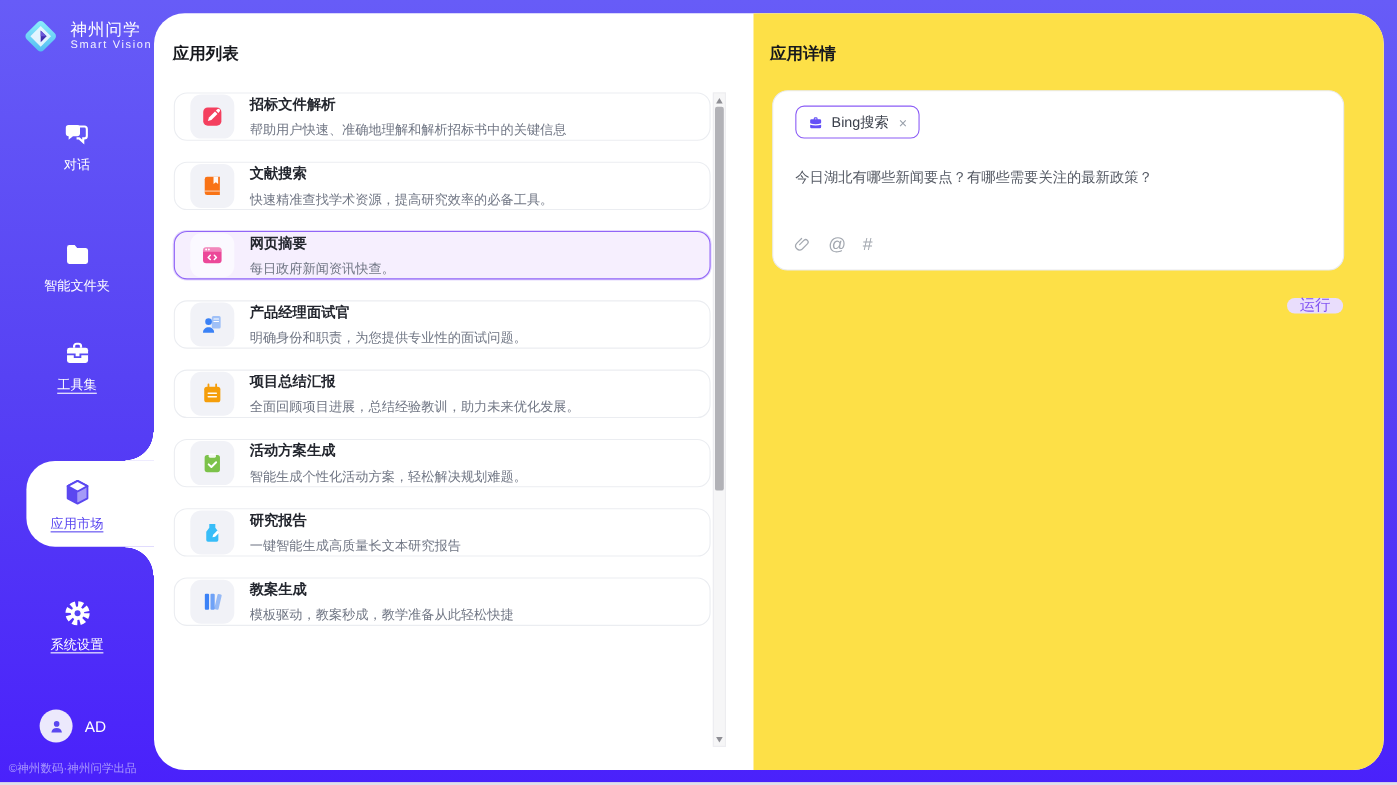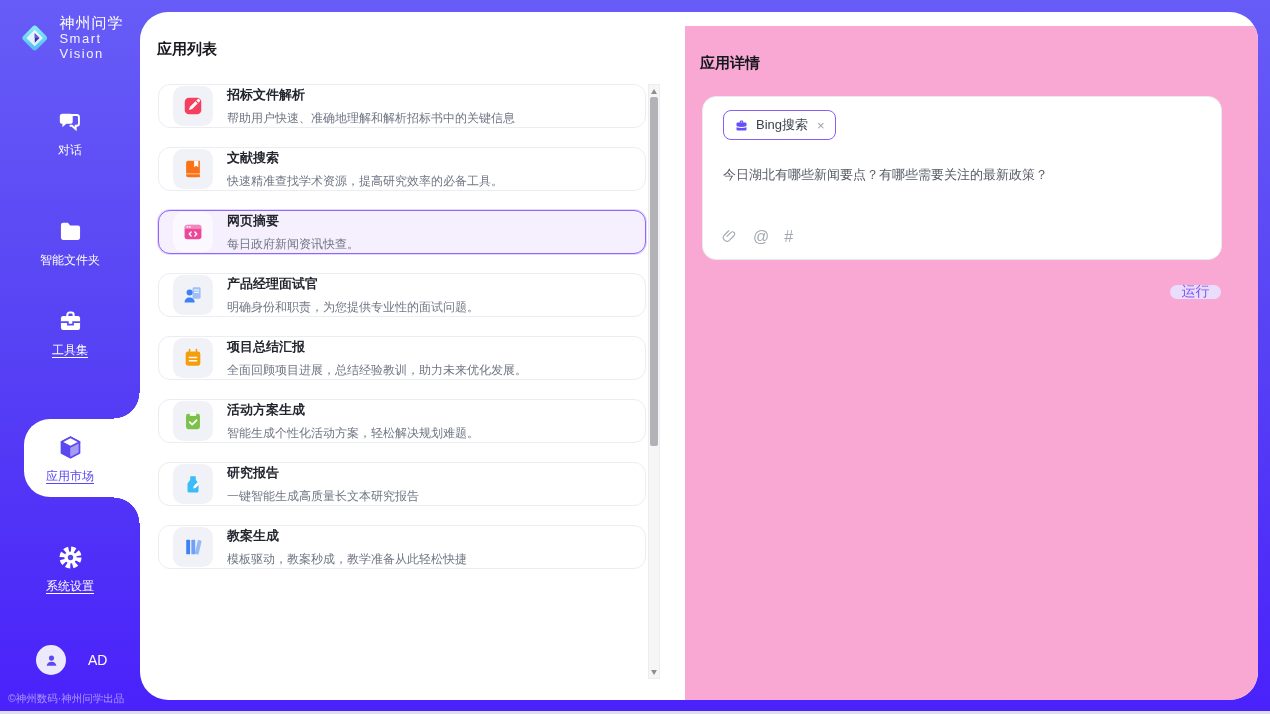--- a/index.html
+++ b/index.html
@@ -9,36 +9,36 @@
     font-family:"Liberation Sans","DejaVu Sans",sans-serif;
     background:linear-gradient(180deg,#675cf7 0%,#5742f4 48%,#4a21fb 100%);
   }
   .bottom-edge { position:absolute; left:0; right:0; bottom:0; height:3px; background:#dfdfe9; z-index:9; }
 
   
   .sidebar { position:absolute; left:0; top:0; width:140px; height:714px; color:#fff; z-index:2; }
   .logo { position:absolute; top:14px; left:18px; display:flex; align-items:center; gap:8px; }
   .logo-mark { width:38px; height:38px; }
   .logo-name { font-size:15px; font-weight:400; letter-spacing:1px; line-height:1.15; }
-  .logo-tag { font-size:13px; letter-spacing:1.5px; opacity:.92; }
+  .logo-tag { font-size:10px; letter-spacing:1.5px; opacity:.92; }
 
   .nav-item { position:absolute; left:0; width:140px; display:flex; flex-direction:column; align-items:center; gap:7px; color:#fff; cursor:pointer; }
   .nav-icon { width:27px; height:27px; display:flex; align-items:center; justify-content:center; }
   .nav-icon svg { width:100%; height:100%; }
   .nav-label { font-size:12px; }
   .nav-label.u { text-decoration:underline; text-underline-offset:3px; }
   .nav-item.active { color:var(--accent,#5b48f0); z-index:3; }
 
   .active-pill { position:absolute; left:24px; top:419px; width:116px; height:78px; background:#fff; border-radius:26px 0 0 26px; z-index:2; }
   .active-pill::before { content:""; position:absolute; right:0; top:-26px; width:26px; height:26px;
     background:radial-gradient(26px at 0 0, rgba(0,0,0,0) 25px, #fff 25.5px); }
   .active-pill::after { content:""; position:absolute; right:0; bottom:-26px; width:26px; height:26px;
     background:radial-gradient(26px at 0 100%, rgba(0,0,0,0) 25px, #fff 25.5px); }
 
-  .user-row { position:absolute; left:36px; top:645px; display:flex; align-items:center; gap:22px; }
+  .user-row { position:absolute; left:36px; top:645px; display:flex; align-items:center; gap:11px; }
   .avatar { width:30px; height:30px; border-radius:50%; background:#ece9fc; display:flex; align-items:center; justify-content:center; color:#5b48f0; }
   .avatar svg { width:17px; height:17px; }
   .user-name { font-size:14px; color:#fff; }
   .sidebar-footer { position:absolute; left:8px; bottom:8px; font-size:10.5px; color:rgba(240,240,255,.55); white-space:nowrap; }
 
   
   .content { position:absolute; left:140px; top:12px; right:12px; bottom:14px; background:#fff; border-radius:28px; overflow:hidden; z-index:1; }
 
   
   .panel-title { font-size:15px; font-weight:700; color:#16181d; }
@@ -56,21 +56,21 @@
   
   .scrollbar { position:absolute; left:508px; top:72px; width:12px; height:595px; background:#f6f6f7; border:1px solid #ededf0; }
   .sb-arrow { position:absolute; left:0; width:10px; height:12px; display:flex; align-items:center; justify-content:center; cursor:pointer; }
   .sb-arrow.up { top:0; }
   .sb-arrow.down { bottom:0; }
   .tri-up { width:0; height:0; border-left:3.5px solid transparent; border-right:3.5px solid transparent; border-bottom:5px solid #8e8e94; }
   .tri-down { width:0; height:0; border-left:3.5px solid transparent; border-right:3.5px solid transparent; border-top:5px solid #8e8e94; }
   .sb-thumb { position:absolute; left:1px; top:12px; width:8px; height:349px; background:#b2b2b7; border-radius:2px; cursor:grab; }
 
   
-  .detail { position:absolute; left:545px; top:0; right:0; bottom:0; background:#f9a8d4;margin-top:14px; }
+  .detail { position:absolute; left:545px; top:0; right:0; bottom:0; background:#fde047; }
   .detail-title { position:absolute; left:15px; top:28px; }
   .detail-card { position:absolute; left:17px; right:36px; top:70px; height:164px; background:#fff; border:1px solid #e9eaee; border-radius:14px; }
   .chip { position:absolute; left:20px; top:13px; height:30px; display:inline-flex; align-items:center; gap:7px; padding:0 10px; border:1px solid #8b5cf6; border-radius:8px; background:#fff; cursor:pointer; }
   .chip svg { width:15px; height:15px; color:#6450f6; }
   .chip-label { font-size:13px; color:#3c414c; }
   .chip-close { font-size:13px; color:#99a0ab; margin-left:2px; cursor:pointer; line-height:1; }
   .query { position:absolute; left:20px; right:20px; top:68px; font-size:13px; color:#555a64; line-height:1.5; cursor:text; }
   .composer { position:absolute; left:18px; bottom:14px; display:flex; align-items:center; gap:15px; color:#a4a9b1; }
   .composer .cicon { display:flex; align-items:center; justify-content:center; cursor:pointer; }
   .composer svg { width:17px; height:17px; }

